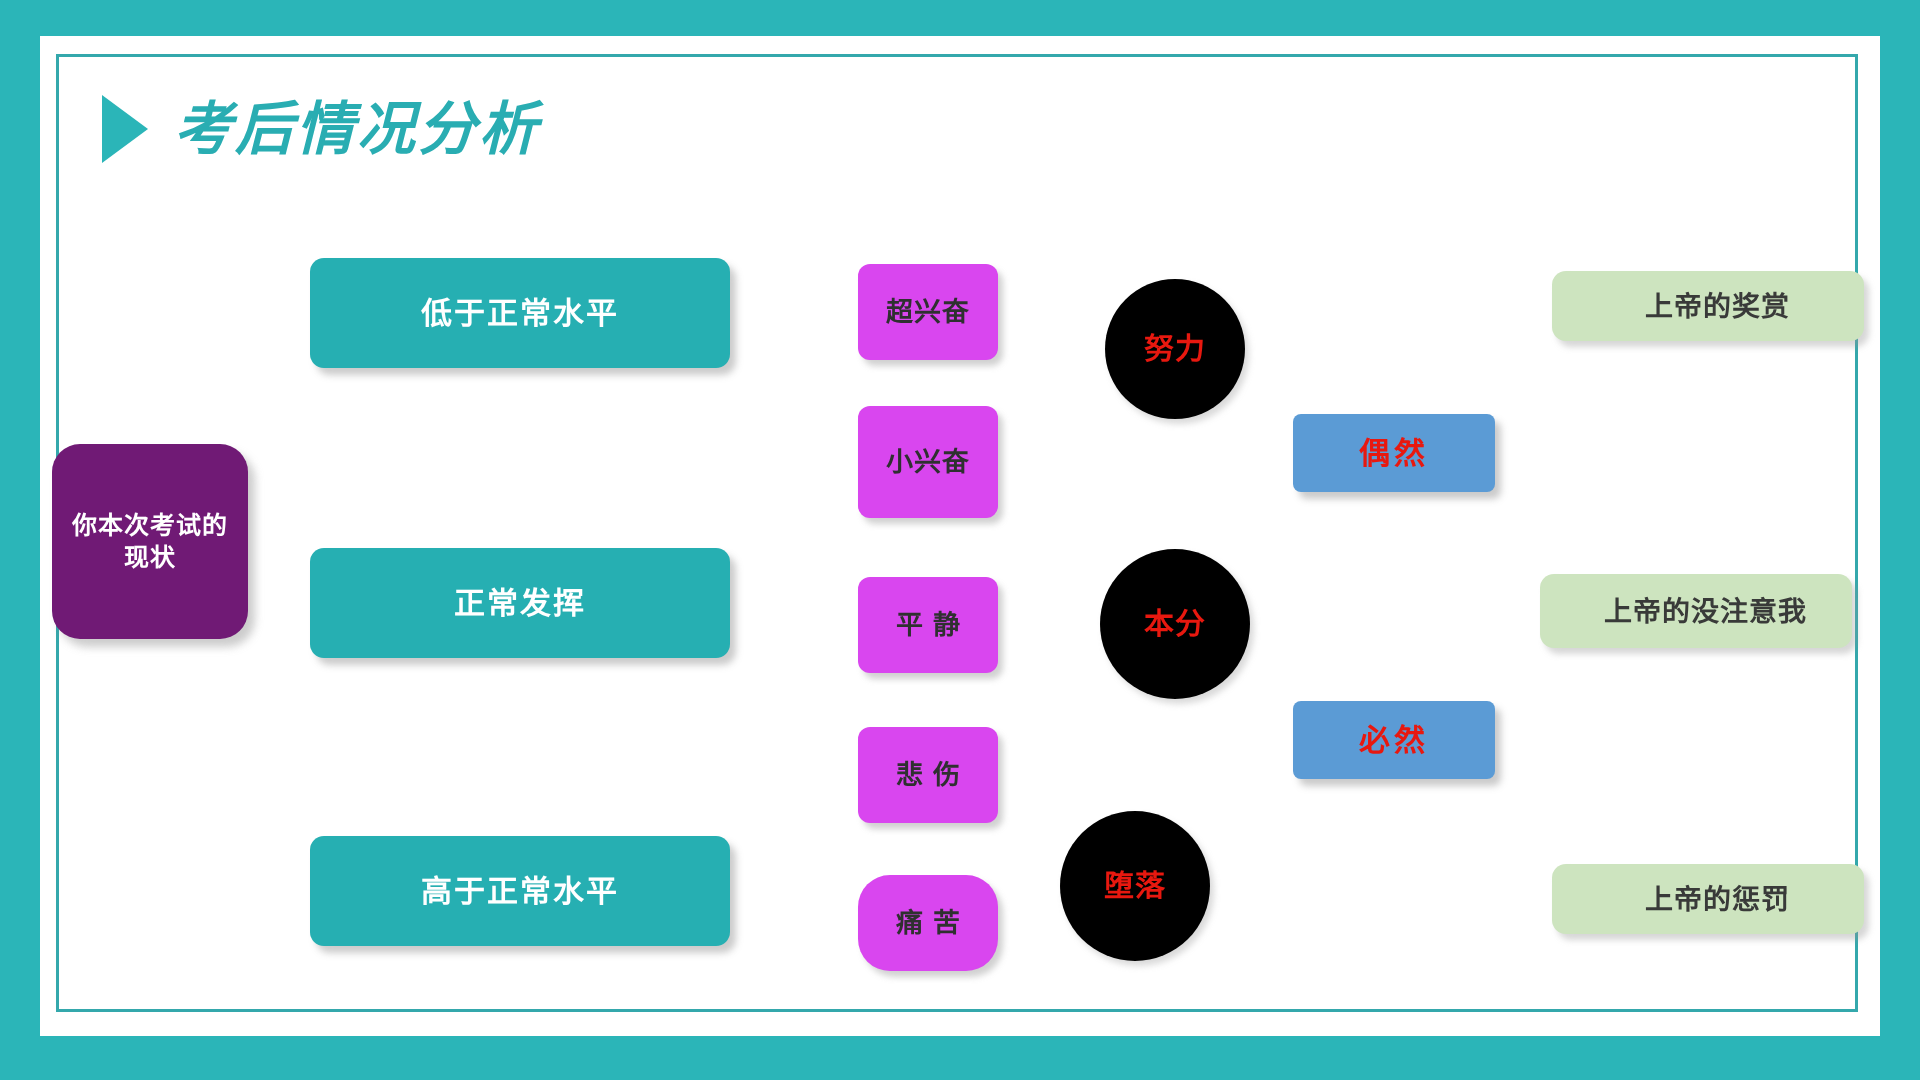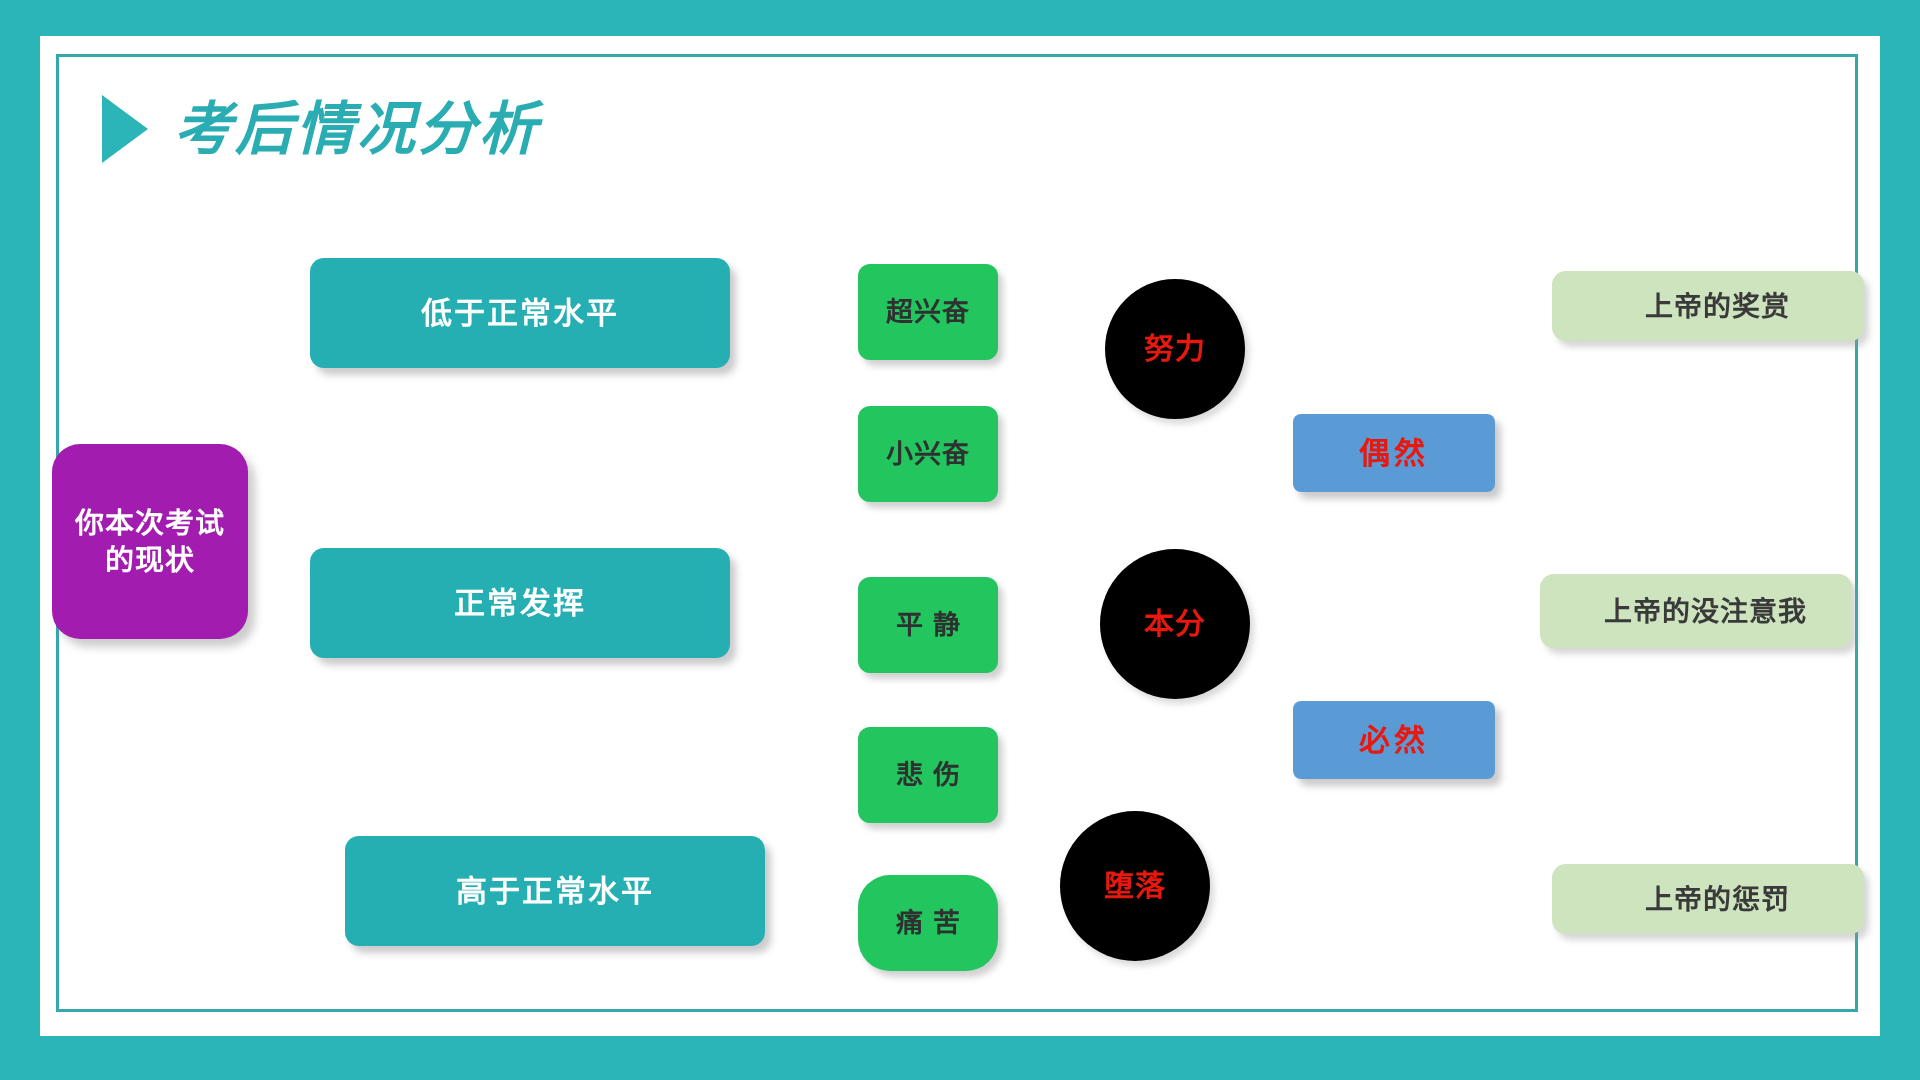--- a/index.html
+++ b/index.html
@@ -85,31 +85,31 @@
   .node-teal-big {
     background: #26afb2;
     color: #ffffff;
     border-radius: 14px;
     font-size: 31px;
     letter-spacing: 2px;
     box-shadow: 6px 7px 7px rgba(120,120,120,0.38);
   }
 
   .node-root {
-    background: #a21caf;
+    background: #701a75;
     color: #ffffff;
     border-radius: 28px;
-    font-size: 29px;
+    font-size: 25px;
     letter-spacing: 1px;
     box-shadow: 7px 8px 8px rgba(130,130,130,0.40);
     padding: 0 16px;
   }
 
   .node-blue-small {
-    background: #22c55e;
+    background: #d946ef;
     color: #2f3030;
     border-radius: 12px;
     font-size: 27px;
     letter-spacing: 1px;
     box-shadow: 5px 6px 6px rgba(140,140,140,0.40);
   }
 
   .node-circle {
     background: #000000;
     color: #e8180f;
@@ -152,25 +152,25 @@
       <div class="title-marker"></div>
       <div class="title-text">考后情况分析</div>
     </div>
 
     <div class="node node-root" style="left:12px; top:408px; width:196px; height:195px;">你本次考试的现状</div>
 
     <div class="node node-teal-big" style="left:270px; top:222px; width:420px; height:110px;">低于正常水平</div>
 
     <div class="node node-teal-big" style="left:270px; top:512px; width:420px; height:110px;">正常发挥</div>
 
-    <div class="node node-teal-big" style="left:270px; top:800px; width:420px; height:110px;margin-left:35px;">高于正常水平</div>
+    <div class="node node-teal-big" style="left:270px; top:800px; width:420px; height:110px;">高于正常水平</div>
 
     <div class="node node-blue-small" style="left:818px; top:228px; width:140px; height:96px;">超兴奋</div>
 
-    <div class="node node-blue-small" style="left:818px; top:370px; width:140px; height:96px;">小兴奋</div>
+    <div class="node node-blue-small" style="left:818px; top:370px; width:140px; height:112px;">小兴奋</div>
 
     <div class="node node-blue-small spaced" style="left:818px; top:520px; width:140px; height:96px;">平静</div>
 
     <div class="node node-blue-small spaced" style="left:818px; top:670px; width:140px; height:96px;">悲伤</div>
 
     <div class="node node-blue-small spaced" style="left:818px; top:818px; width:140px; height:96px;border-radius:32px;">痛苦</div>
 
     <div class="node node-circle" style="left:1065px; top:243px; width:140px; height:140px;">努力</div>
 
     <div class="node node-circle" style="left:1060px; top:513px; width:150px; height:150px;">本分</div>

